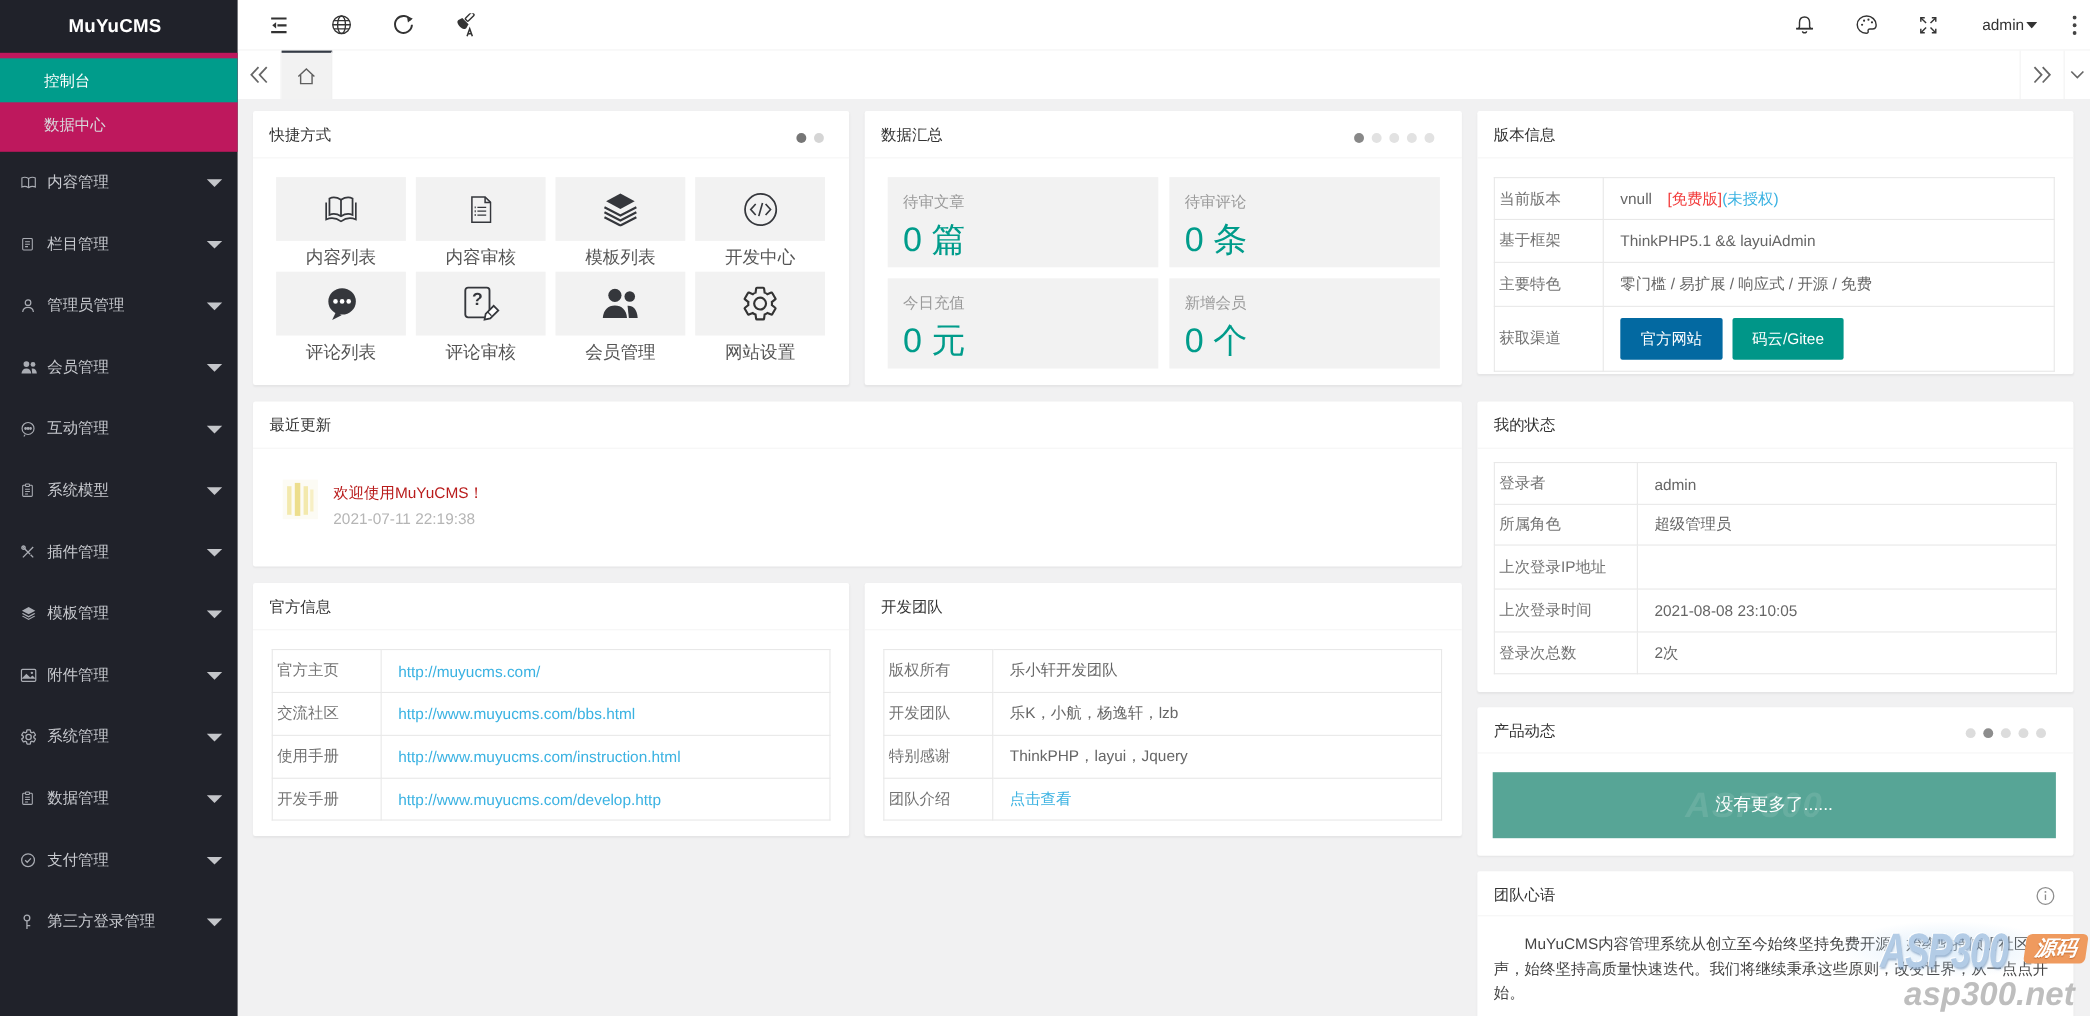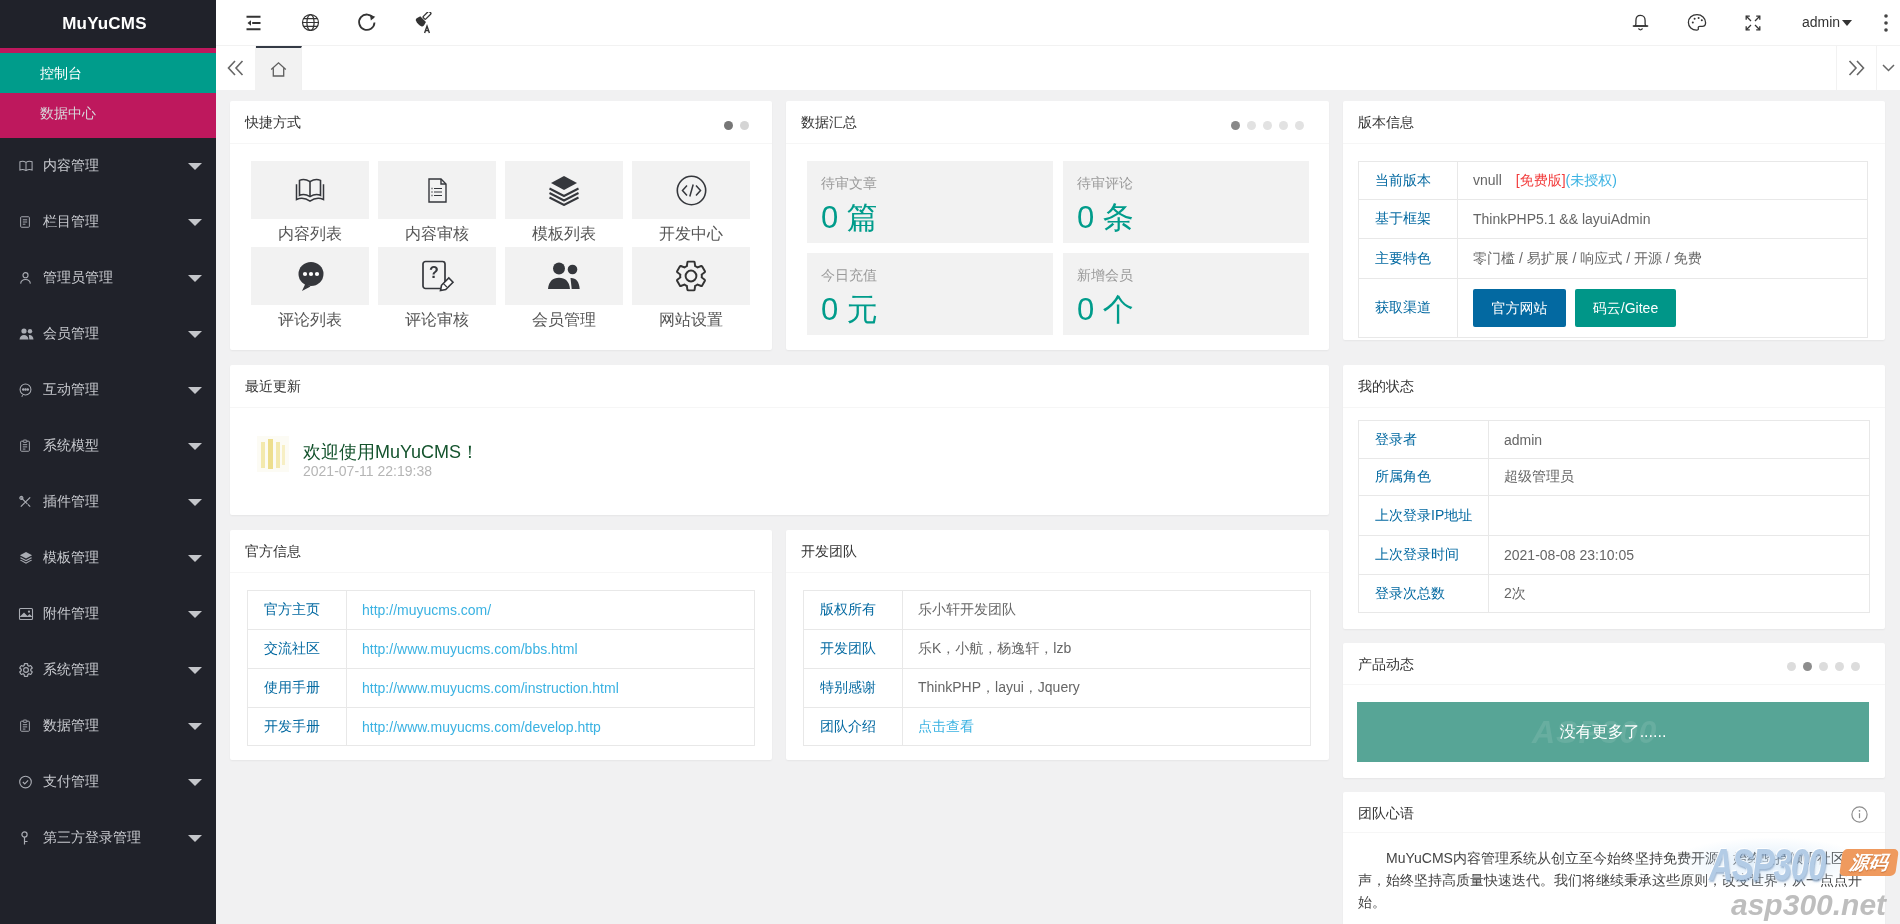--- a/index.html
+++ b/index.html
@@ -36,21 +36,21 @@
 
 .tile{position:absolute;width:118px;height:58px;background:#f2f2f2;display:flex;align-items:center;justify-content:center}
 .tlabel{position:absolute;width:118px;text-align:center;font-size:16px;color:#555}
 
 .sbox{position:absolute;width:246px;height:82px;background:#f2f2f2;padding:14px 0 0 14px}
 .sbox .sl{font-size:14px;color:#9a9a9a}
 .sbox .sv{margin-top:4px;font-size:31px;color:#009C8B}
 
 table.t{border-collapse:collapse;position:absolute}
 table.t td{border:1px solid #e8e8e8;font-size:14px;color:#666;padding:0 0 0 15px;vertical-align:middle}
-table.t td.lbl{padding-left:16px;color:#0369a1}
+table.t td.lbl{padding-left:4px;color:#737373}
 a.lnk{color:#3ab2e2;text-decoration:none}
 .btn{display:inline-block;height:38px;line-height:38px;text-align:center;color:#fff;font-size:14px;border-radius:2px}
 </style>
 </head>
 <body>
 
 <div class="side">
   <div class="logo">MuYuCMS</div>
   <div class="subblock">
     <div class="subitem on">控制台</div>
@@ -386,21 +386,21 @@
 
 <div class="card" style="left:230px;top:365px;width:1099px;height:150px">
   <div class="chead">最近更新</div>
   <div class="cline"></div>
   <div class="abs" style="left:27px;top:71px;width:32px;height:36px;background:#fcfbf4;overflow:hidden">
     <span class="abs" style="left:4px;top:6px;width:4px;height:26px;background:#f3e9ad"></span>
     <span class="abs" style="left:11px;top:3px;width:5px;height:30px;background:#edde8d"></span>
     <span class="abs" style="left:19px;top:6px;width:4px;height:26px;background:#f3e9ad"></span>
     <span class="abs" style="left:25px;top:9px;width:3px;height:20px;background:#f7efc4"></span>
   </div>
-  <div class="abs" style="left:73px;top:75px;font-size:18px;color:#14532d">欢迎使用MuYuCMS！</div>
+  <div class="abs" style="left:73px;top:75px;font-size:14px;color:#b91c1c">欢迎使用MuYuCMS！</div>
   <div class="abs" style="left:73px;top:98px;font-size:14px;color:#b5b5b5">2021-07-11 22:19:38</div>
 </div>
 
 <div class="card" style="left:1343px;top:365px;width:542px;height:264px">
   <div class="chead">我的状态</div>
   <div class="cline"></div>
   <table class="t" style="left:15px;top:55px;width:512px">
     <tbody>
         <tr style="height:38px">
           <td class="lbl" style="width:130px">登录者</td>

